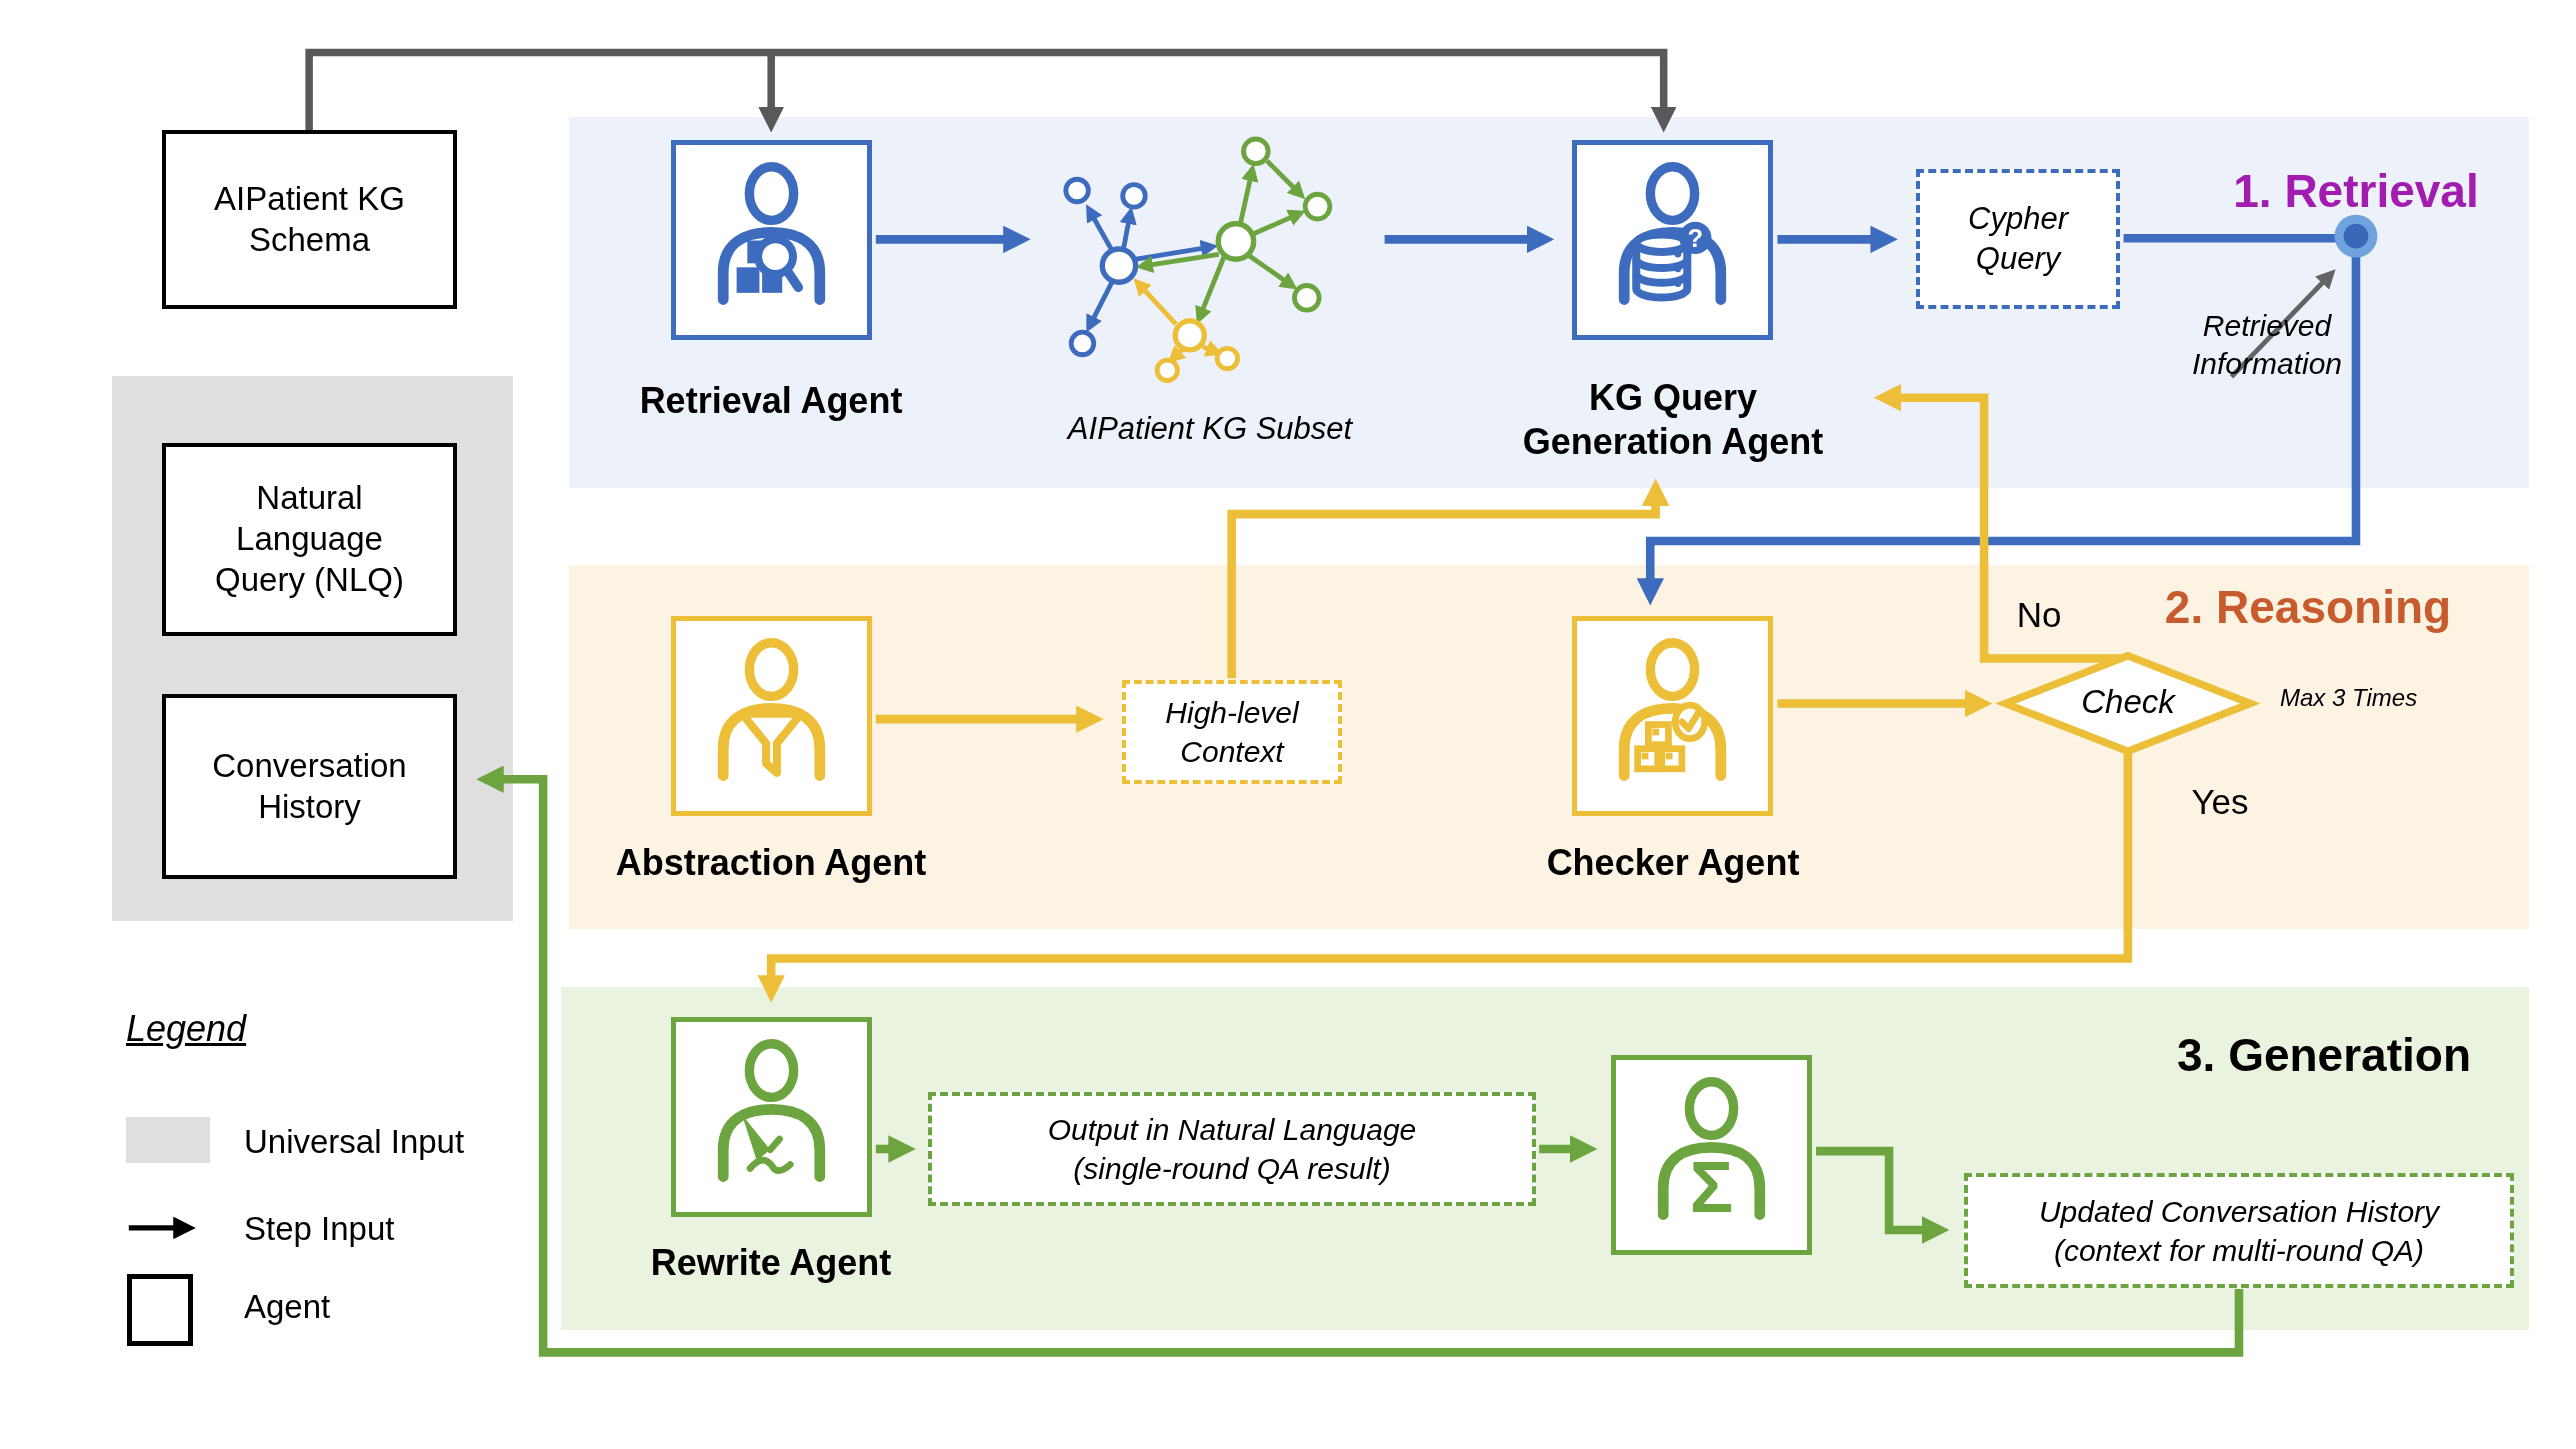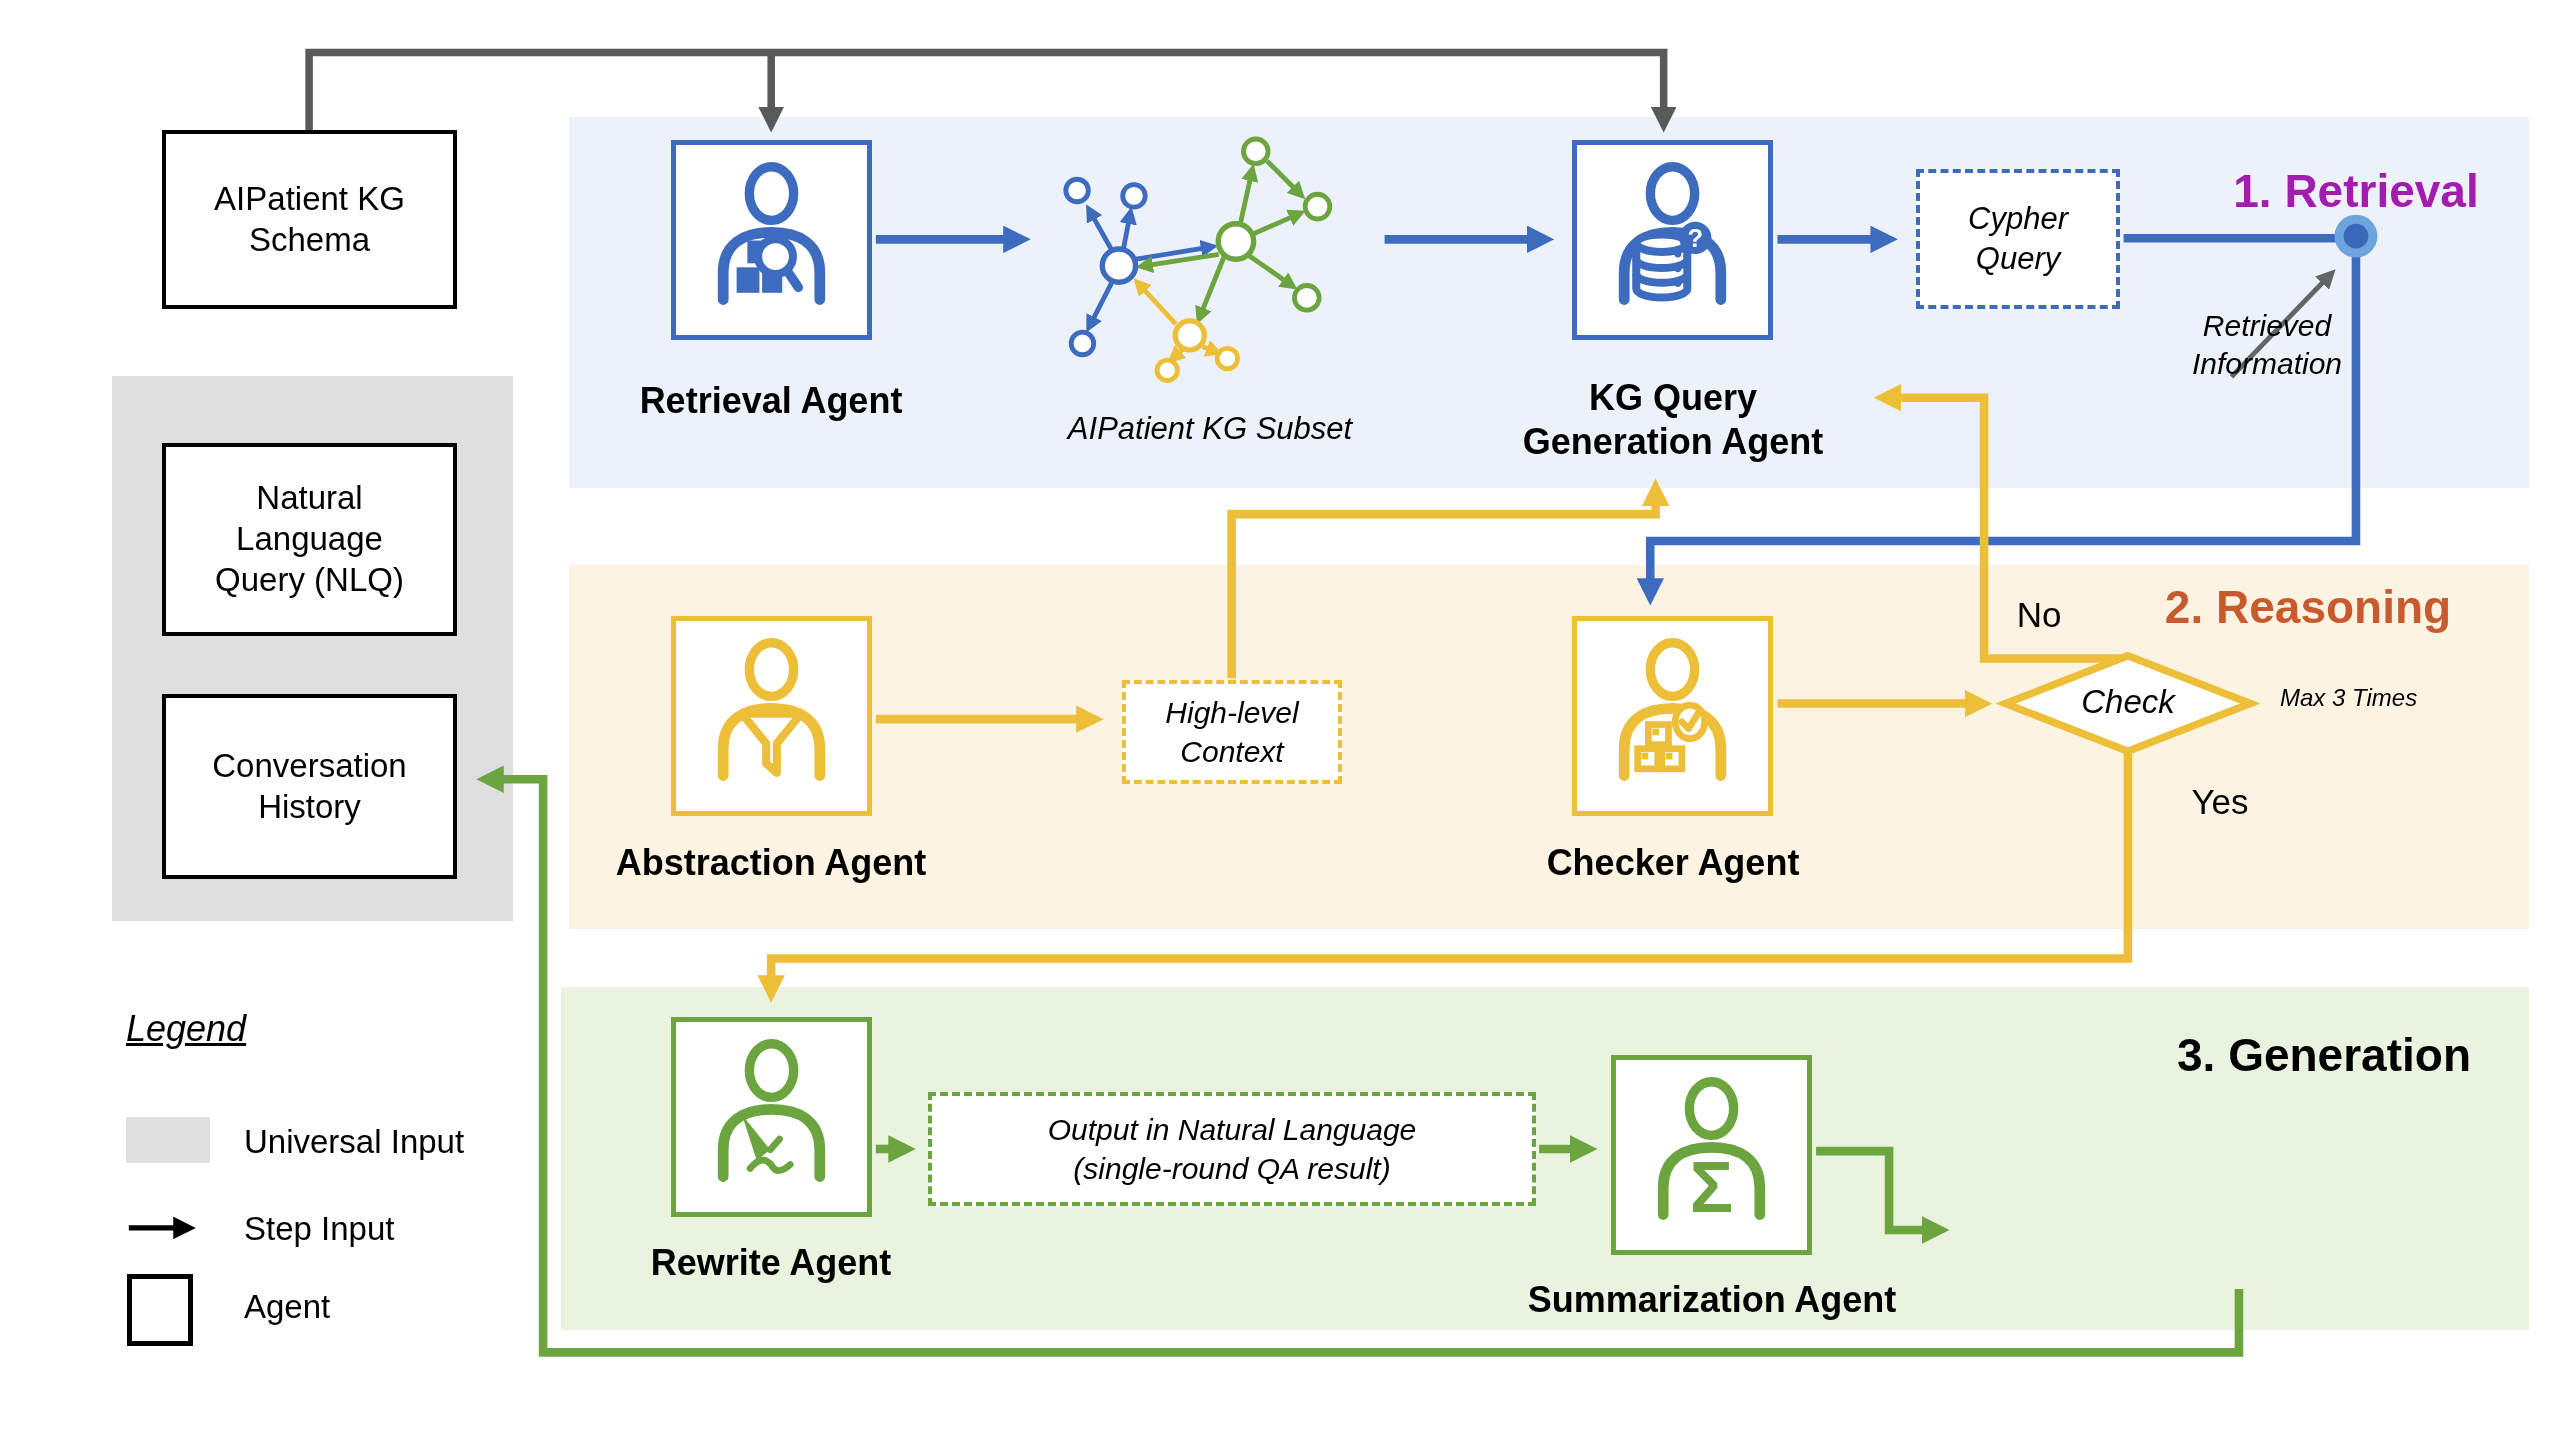--- a/index.html
+++ b/index.html
@@ -246,17 +246,18 @@
   <div class="whitebox dashbox z2" style="left:928px;top:1092px;width:608px;height:114px;border-color:#6CA43F;"><span>Output in Natural Language
 (single-round QA result)</span></div>
 
   <div class="whitebox agentbox z2" style="left:1611px;top:1055px;width:201px;height:200px;border-color:#6CA43F;">
     <svg width="161" height="167" viewBox="0 0 120 124">
       <ellipse cx="60" cy="27" rx="16.5" ry="20" fill="none" stroke="#6CA43F" stroke-width="7"></ellipse>
       <path d="M24 106 V86 C24 64 40 56 60 56 C80 56 96 64 96 86 V106" fill="none" stroke="#6CA43F" stroke-width="8" stroke-linecap="round"></path>
       <text x="60" y="104" font-size="54" font-weight="bold" fill="#6CA43F" text-anchor="middle">Σ</text>
     </svg>
   </div>
-  <div class="label z2" style="left:1712px;top:1278px;">Summarization Agent</div>
-
+
+  <div class="whitebox dashbox z2" style="left:1964px;top:1173px;width:550px;height:115px;border-color:#6CA43F;"><span>Updated Conversation History
+(context for multi-round QA)</span></div>
 
 </div>
 
 
 </body></html>

